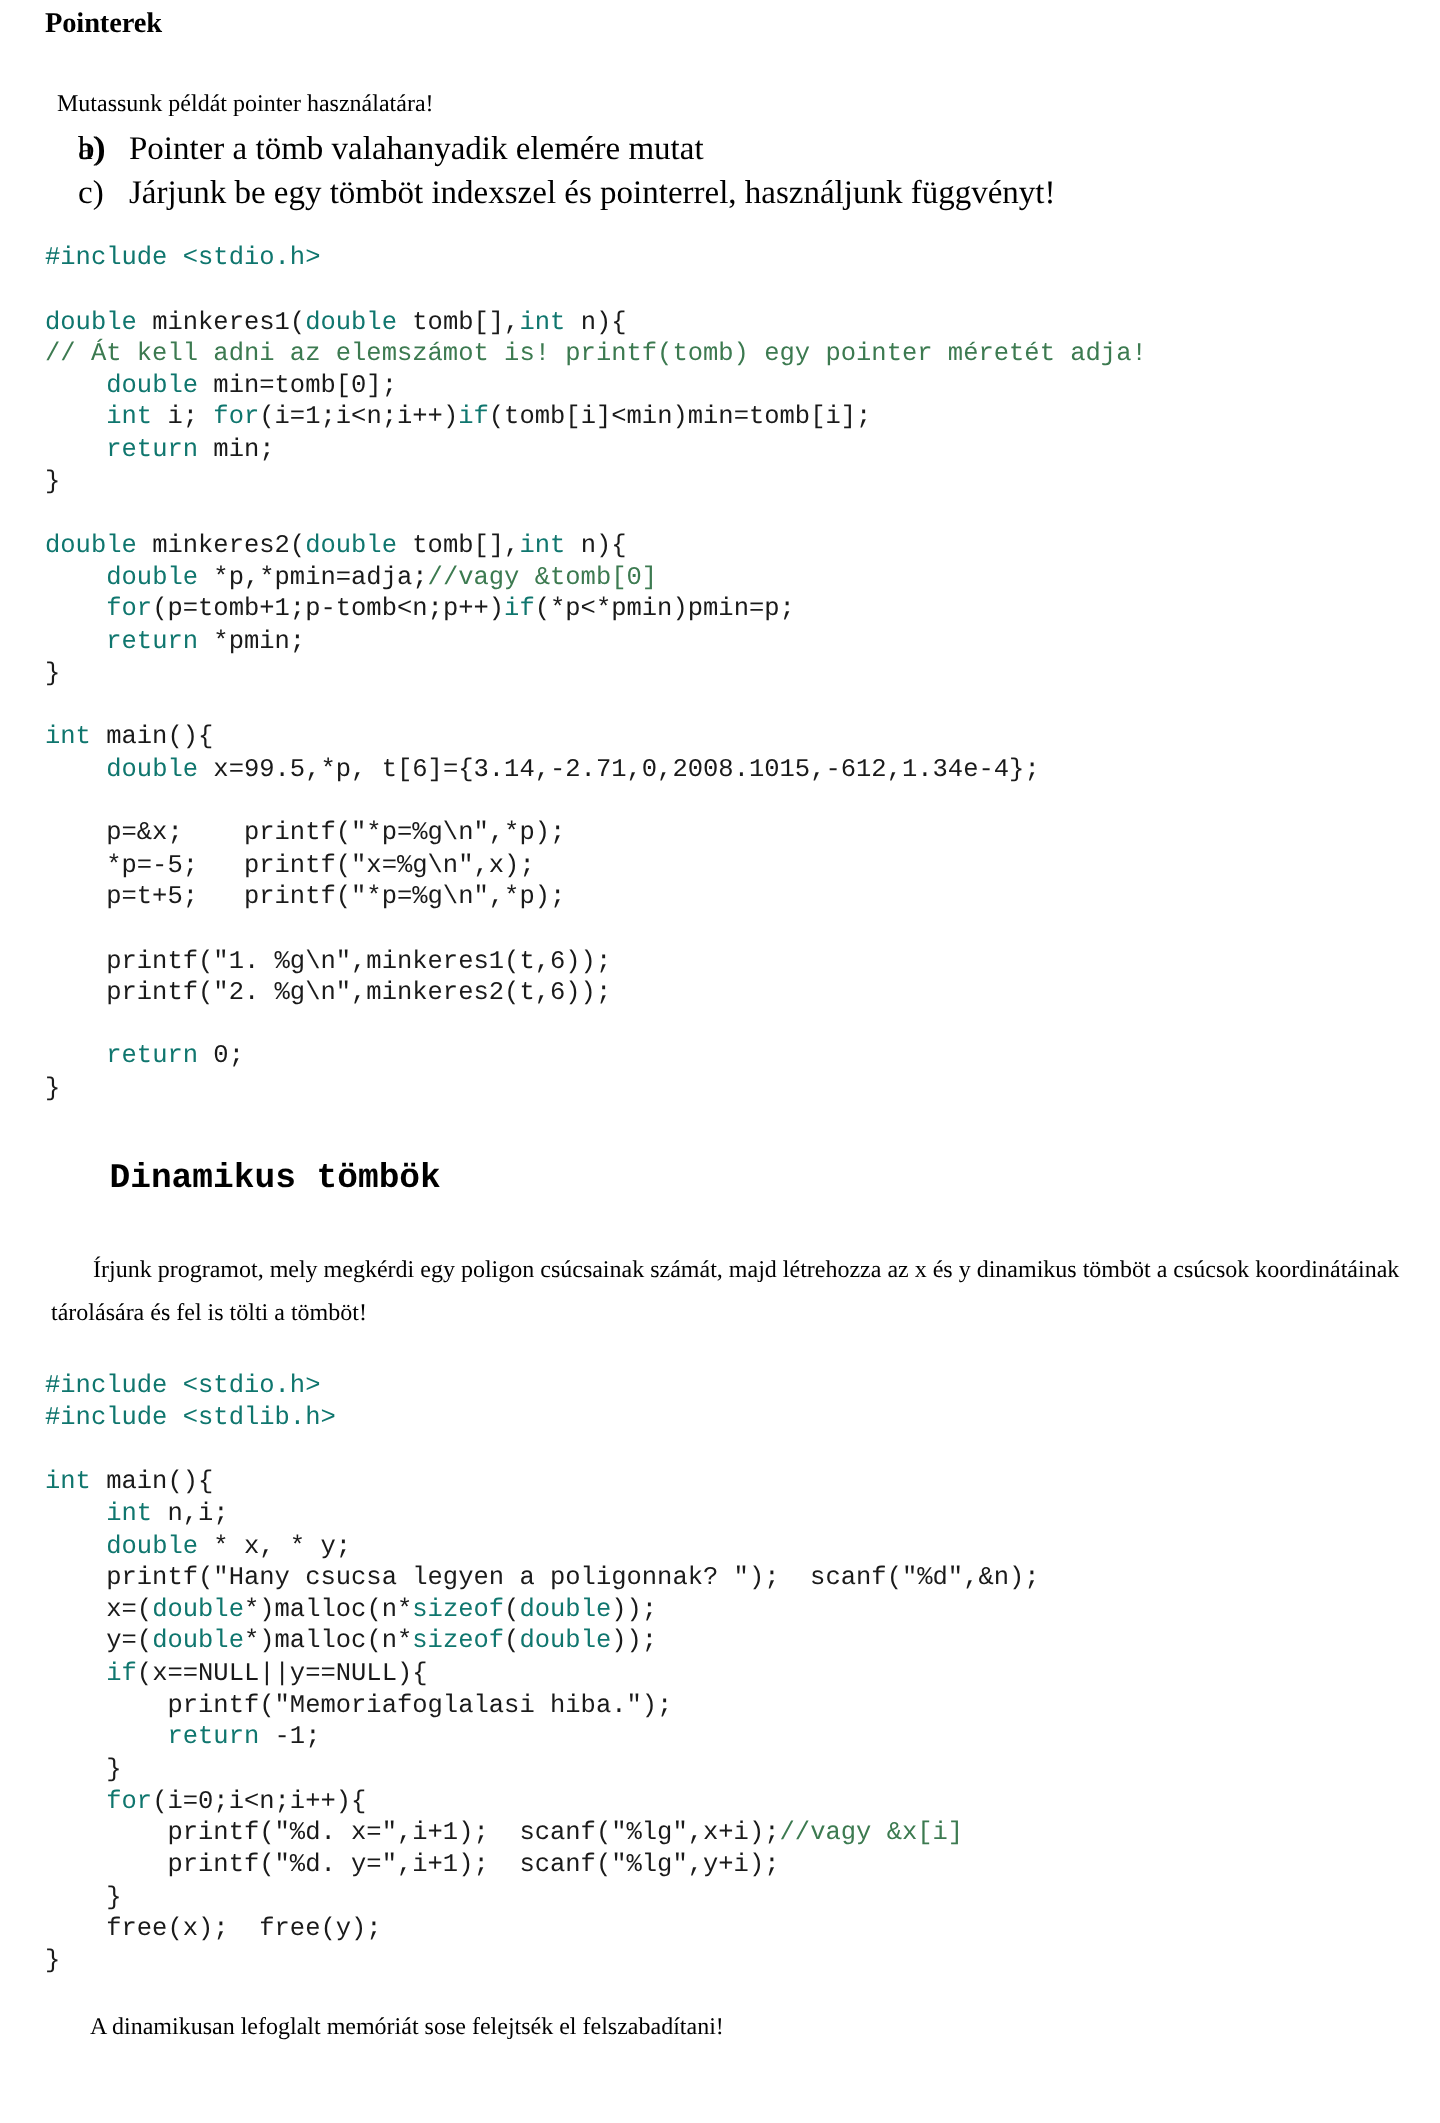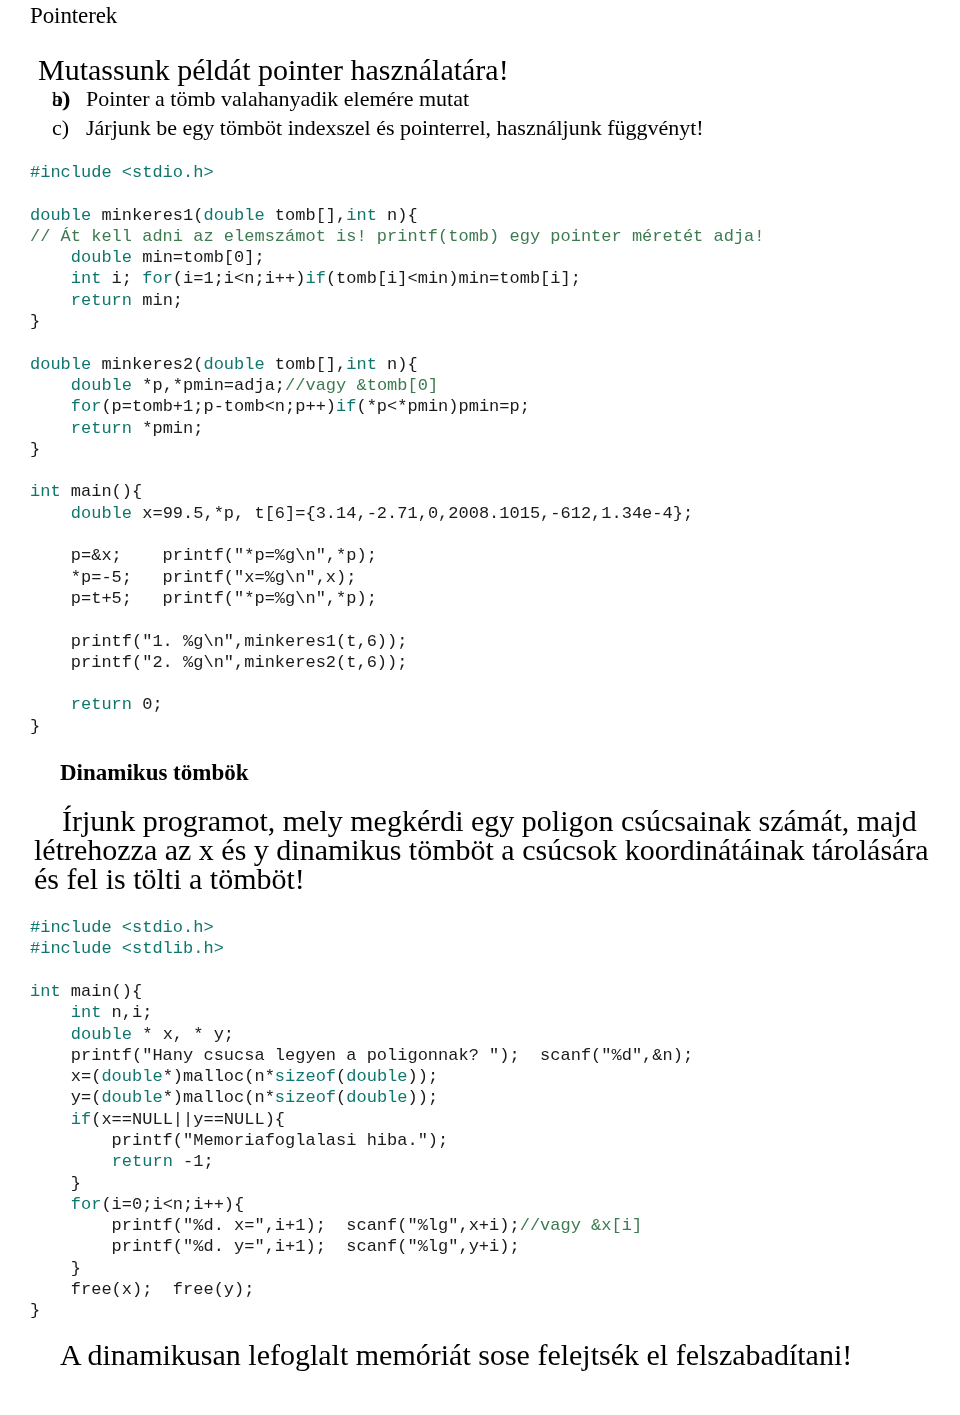--- a/index.html
+++ b/index.html
@@ -18,37 +18,37 @@
     position: relative;
     width: 960px;
     height: 1415px;
     box-sizing: border-box;
     padding: 0 18px 0 30px;
   }
 
   
   h1.doc-title {
     font-family: "Liberation Serif", "DejaVu Serif", serif;
-    font-weight: normal;
-    font-size: 23px;
+    font-weight: bold;
+    font-size: 19px;
     line-height: 27px;
     margin: 2px 0 0 0;
     letter-spacing: -0.1px;
   }
   h2.section-title {
-    font-family: Liberation Serif, serif;
+    font-family: Liberation Mono, monospace;
     font-weight: bold;
     font-size: 23px;
     line-height: 27px;
-    margin: 0;
+    margin: 13px;
     padding-left: 30px;
   }
   p.prose {
     font-family: "Liberation Serif", "DejaVu Serif", serif;
-    font-size: 30px;
+    font-size: 16px;
     line-height: 29px;
     margin: 0;
   }
   .lead { padding-left: 8px; }
   ul.alpha-list {
     list-style: none;
     margin: 0;
     padding: 0;
   }
   ul.alpha-list li {

